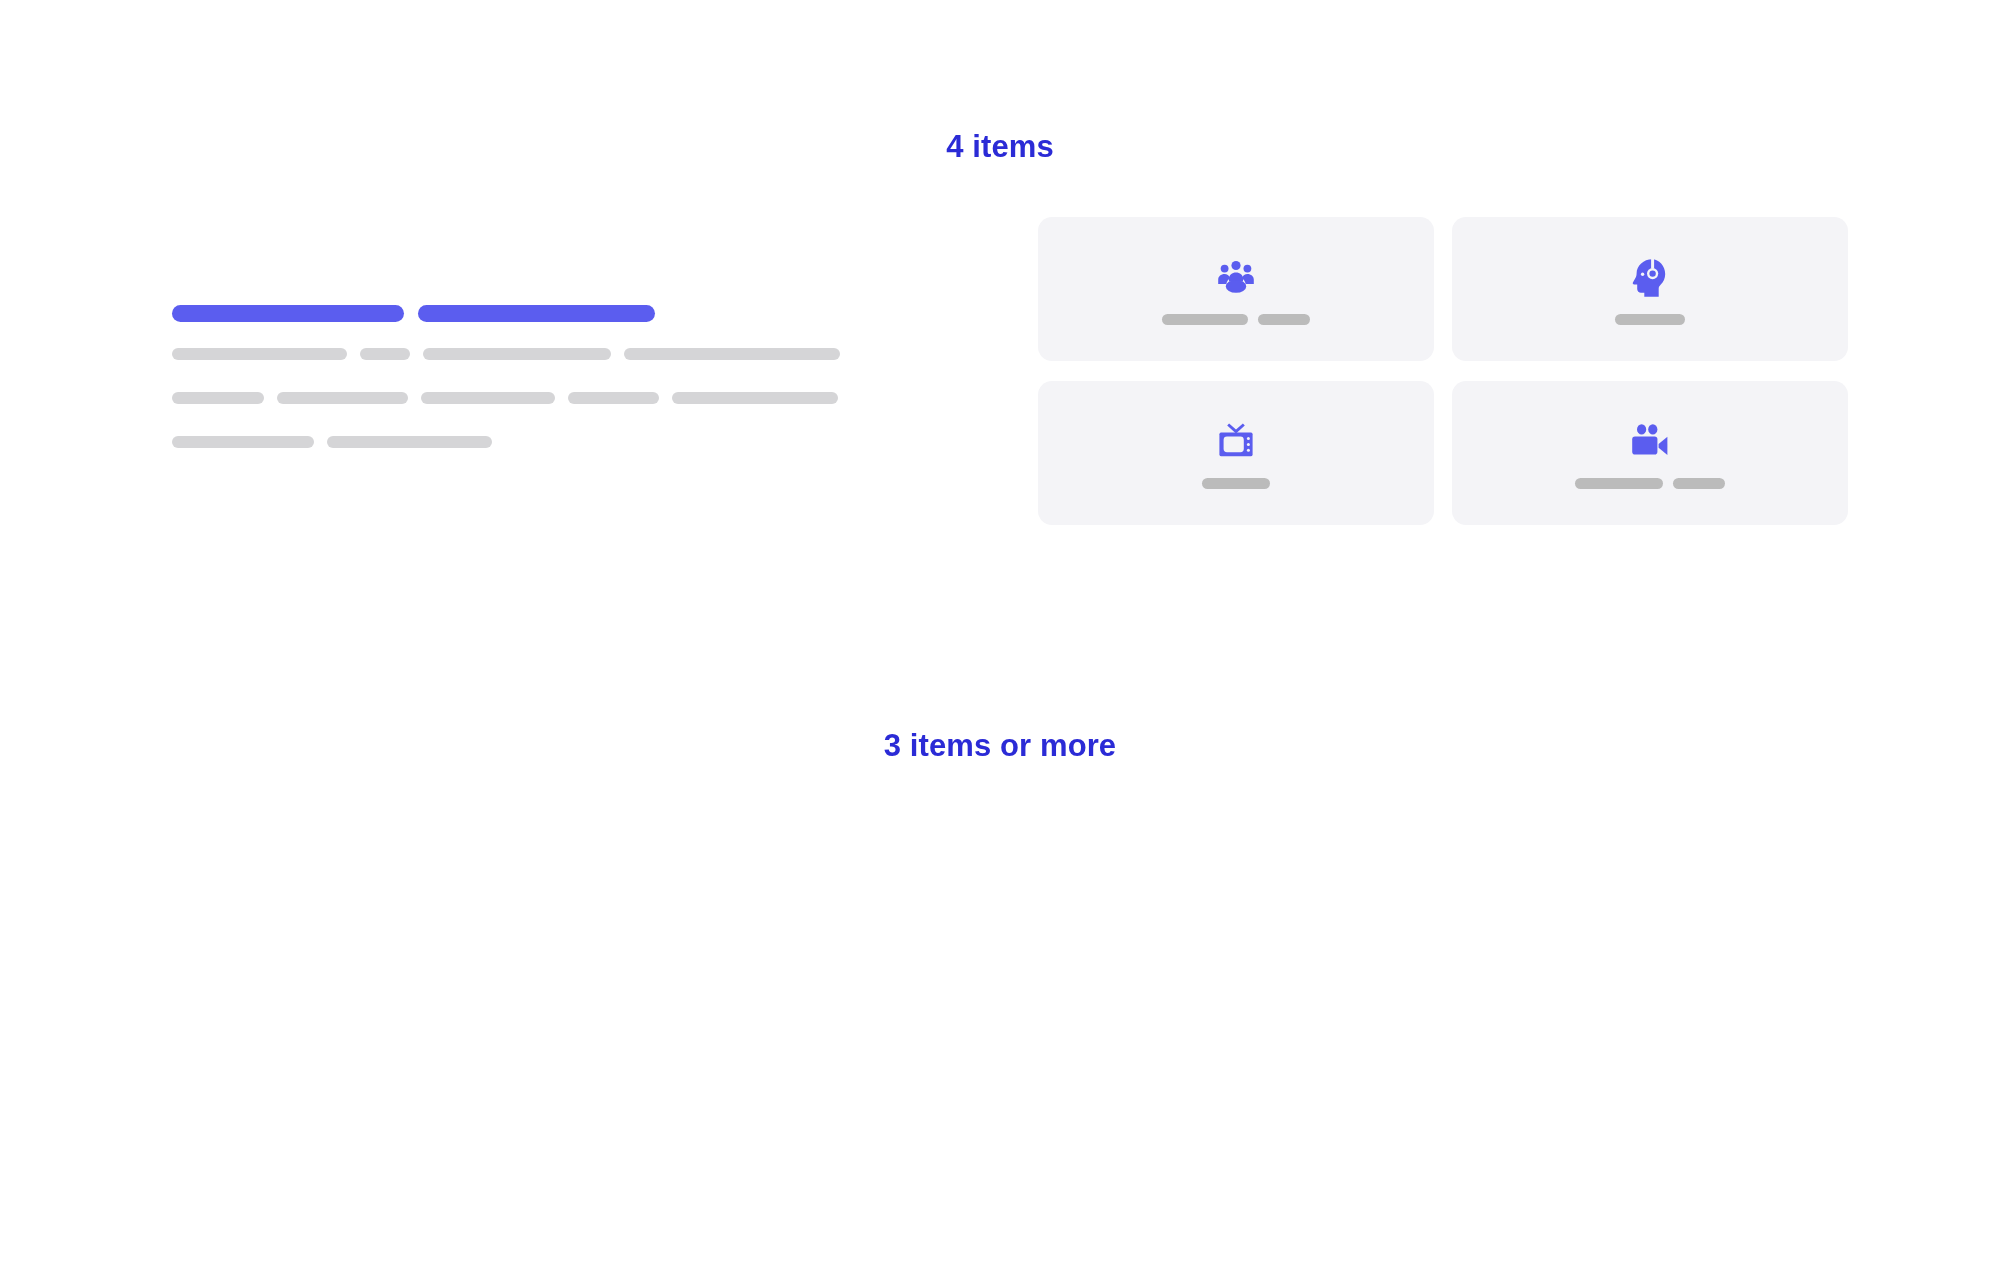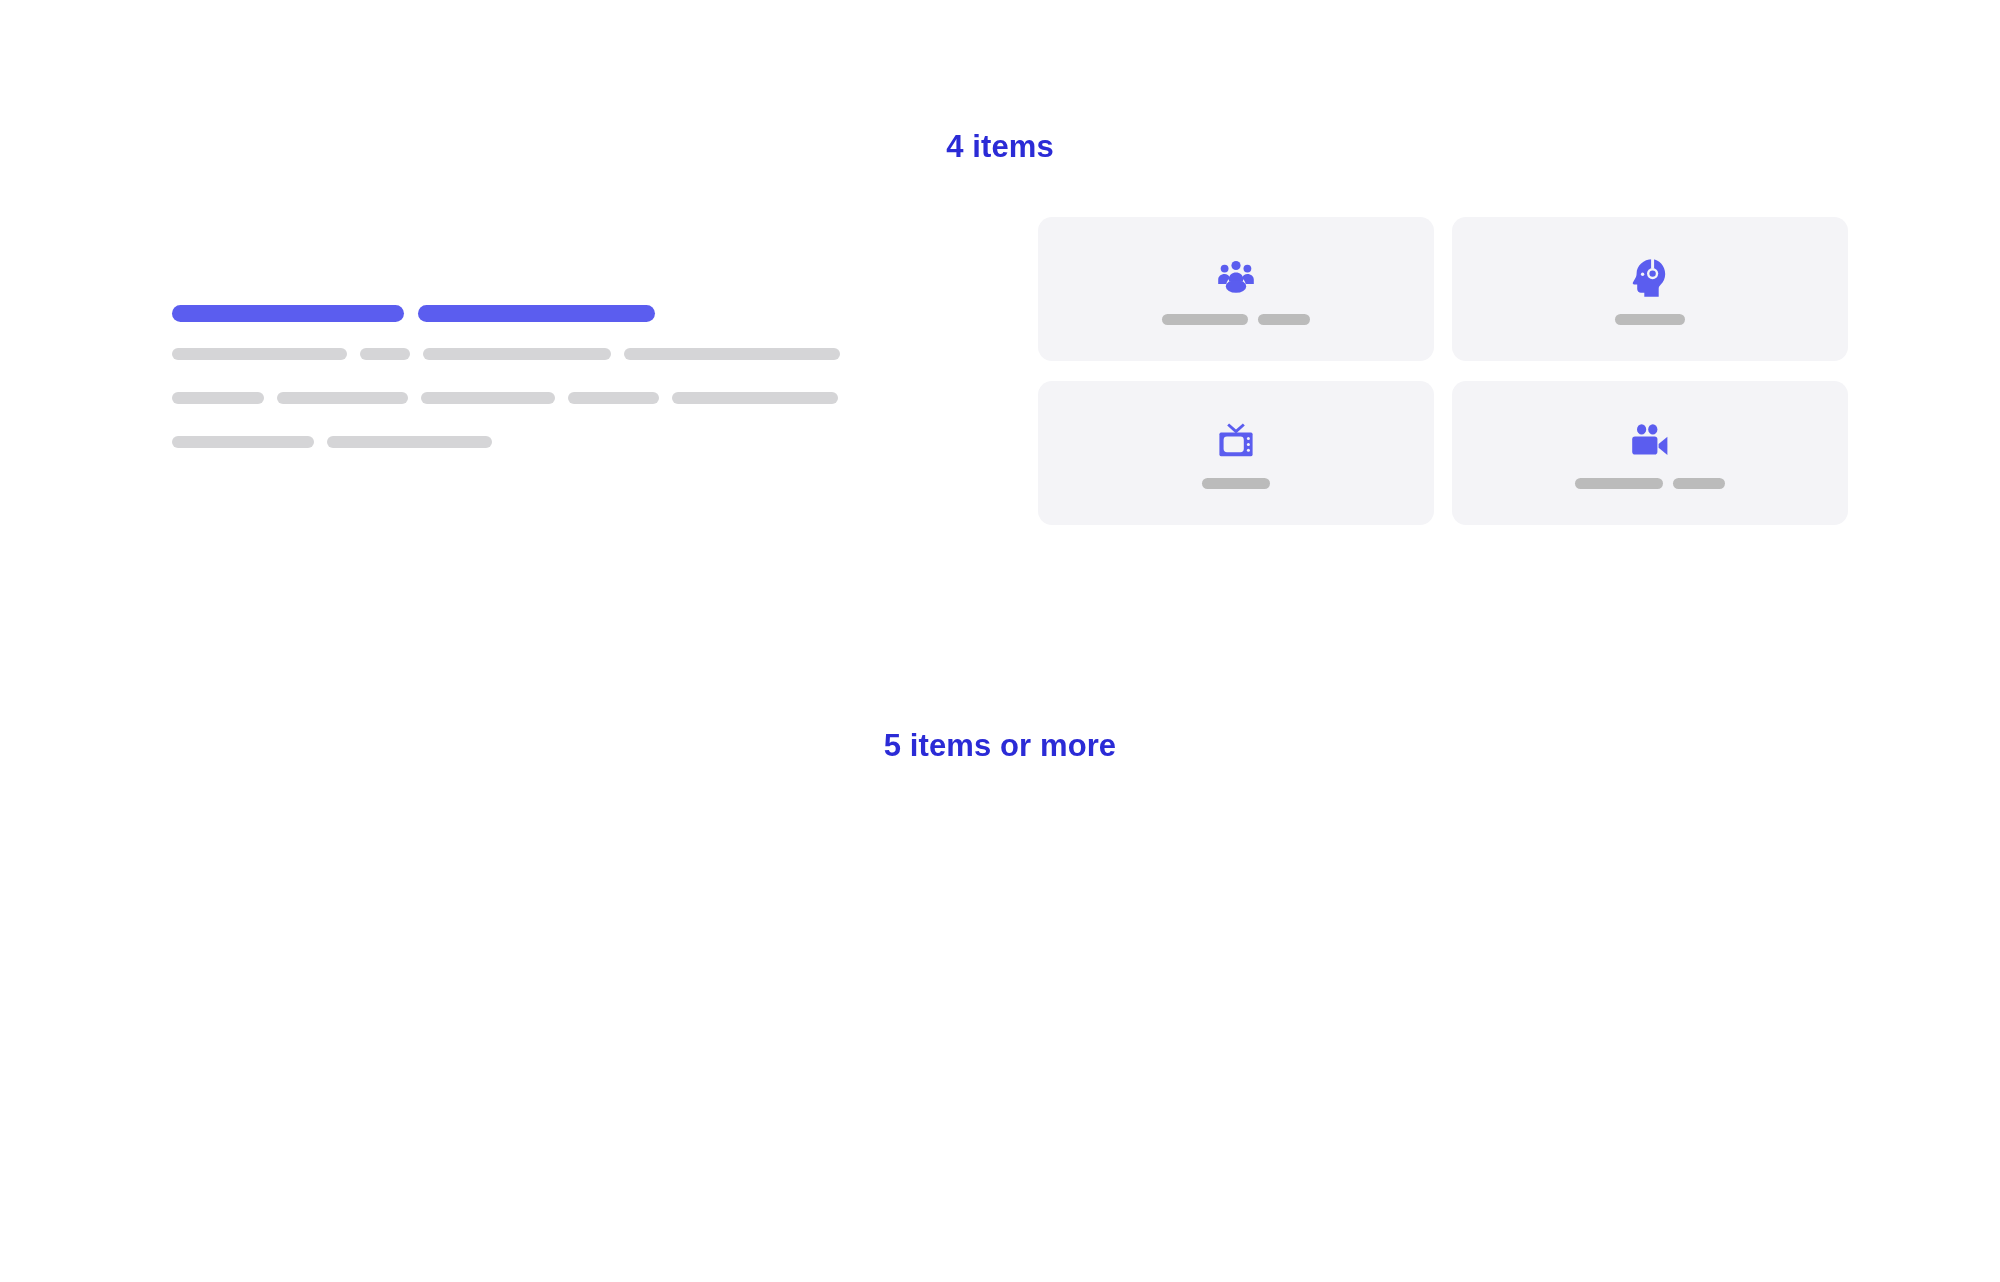--- a/index.html
+++ b/index.html
@@ -193,15 +193,15 @@
         <div class="card-labels">
           <span class="bar" style="width: 88px;"></span>
           <span class="bar" style="width: 52px;"></span>
         </div>
       </div>
     </div>
 </div>
 
 <div class="section section-2">
 
-  <div class="section-heading heading-2">5 items or more</div>
+  <div class="section-heading heading-2">3 items or more</div>
 
 </div>
 
 </body></html>

